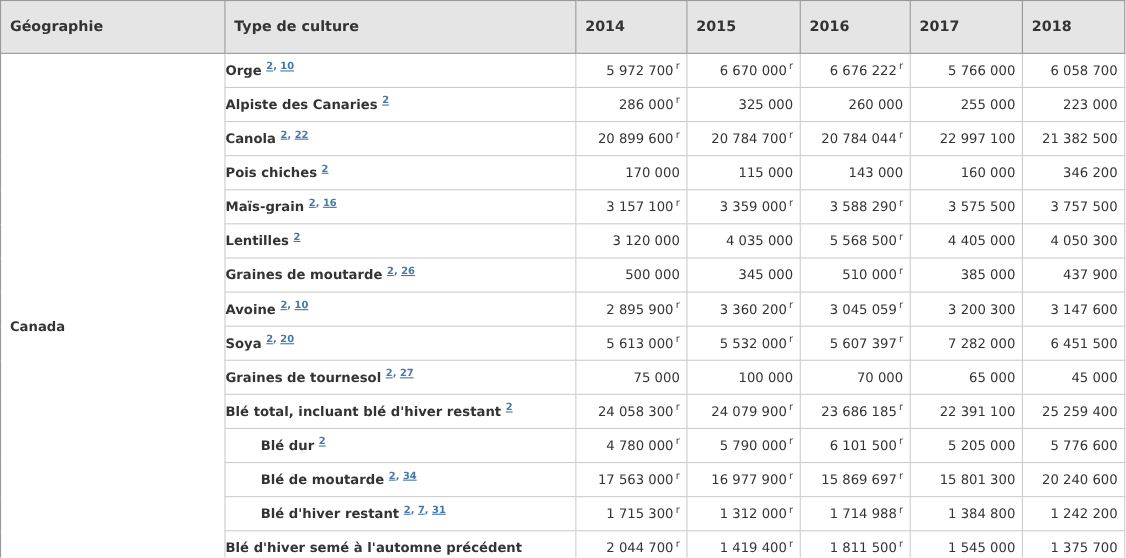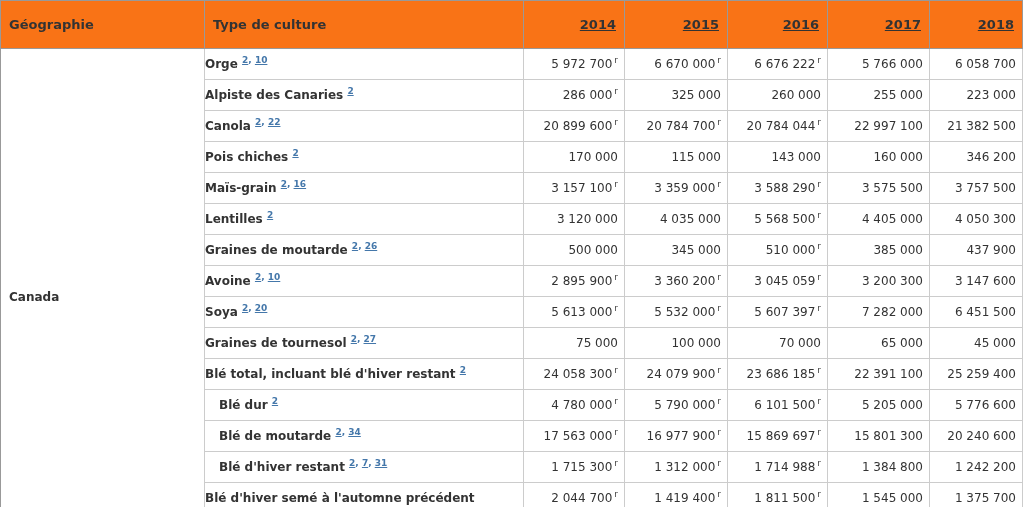--- a/index.html
+++ b/index.html
@@ -7,49 +7,49 @@
   .viewport{width:1024px;height:507px;overflow:hidden;position:relative;background:#fff;}
   table.data{border-collapse:collapse;table-layout:fixed;width:1022px;background:#fff;border:1px solid #999;}
   col.c-geo{width:204px;}
   col.c-crop{width:319px;}
   col.c-y0{width:101px;}
   col.c-y1{width:103px;}
   col.c-y2{width:100px;}
   col.c-y3{width:102px;}
   col.c-y4{width:93px;}
   thead th{
-    background:#f97316;
+    background:#e5e5e5;
     border:1px solid #999;
     height:30px;
     font-weight:bold;
     font-size:13px;
     color:#333;
     padding:16px 8px;
     box-sizing:border-box;
   }
   thead th.geo,thead th.crop{text-align:left;}
-  thead th.year{text-align:right;text-decoration:underline;}
+  thead th.year{text-align:left;}
   tbody td{
     border:1px solid #ccc;
     height:31px;
     padding:0 6px;
     box-sizing:border-box;
     white-space:nowrap;
     overflow:hidden;
     background:#fff;
   }
   td.geo-cell{
     vertical-align:middle;
     font-weight:bold;
     padding-left:8px;
     border:1px solid #ccc;
     border-left:1px solid #999;
   }
   td.crop{font-weight:bold;padding-left:0;}
-  td.crop.indent{padding-left:14px;}
+  td.crop.indent{padding-left:32px;}
   td.num{text-align:right;padding-right:6px;font-weight:normal;color:#333;}
   sup.fns{font-size:9px;line-height:0;}
   sup.fns a{color:#4477aa;text-decoration:underline;font-weight:bold;cursor:pointer;}
   sup.fns .sep{color:#4477aa;font-weight:bold;}
   sup.rflag{font-size:9px;line-height:0;color:#444;margin-left:2px;font-weight:normal;}
   tr.partial td{border-bottom:none;}
 </style>
 </head>
 <body>
 

